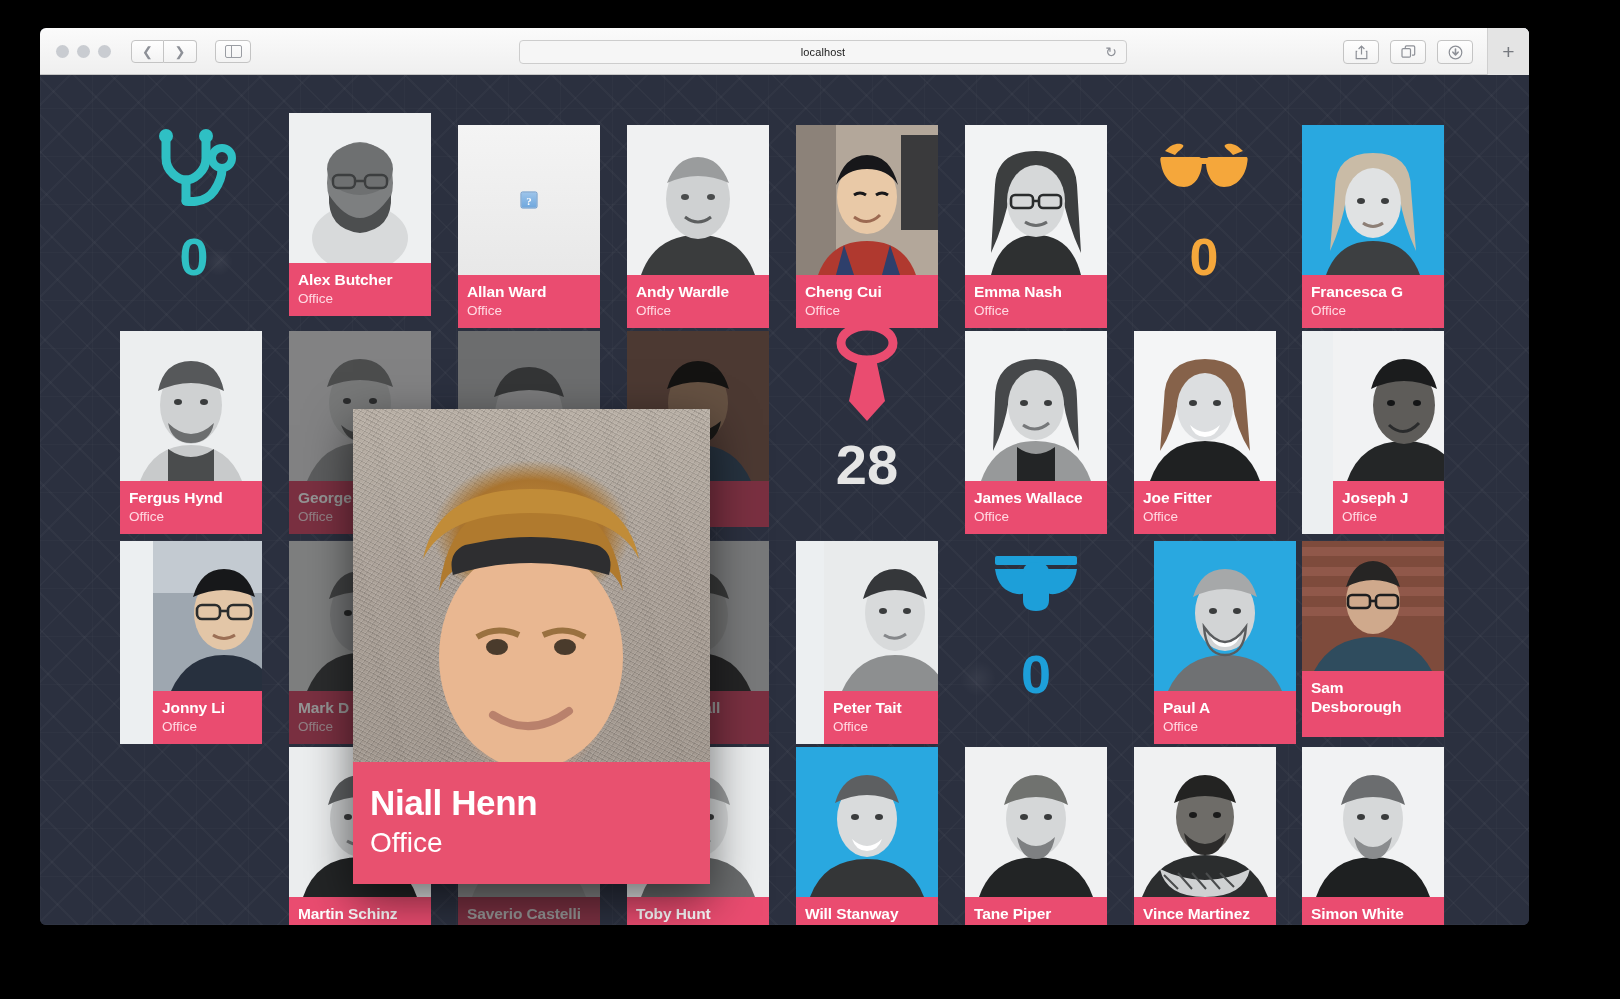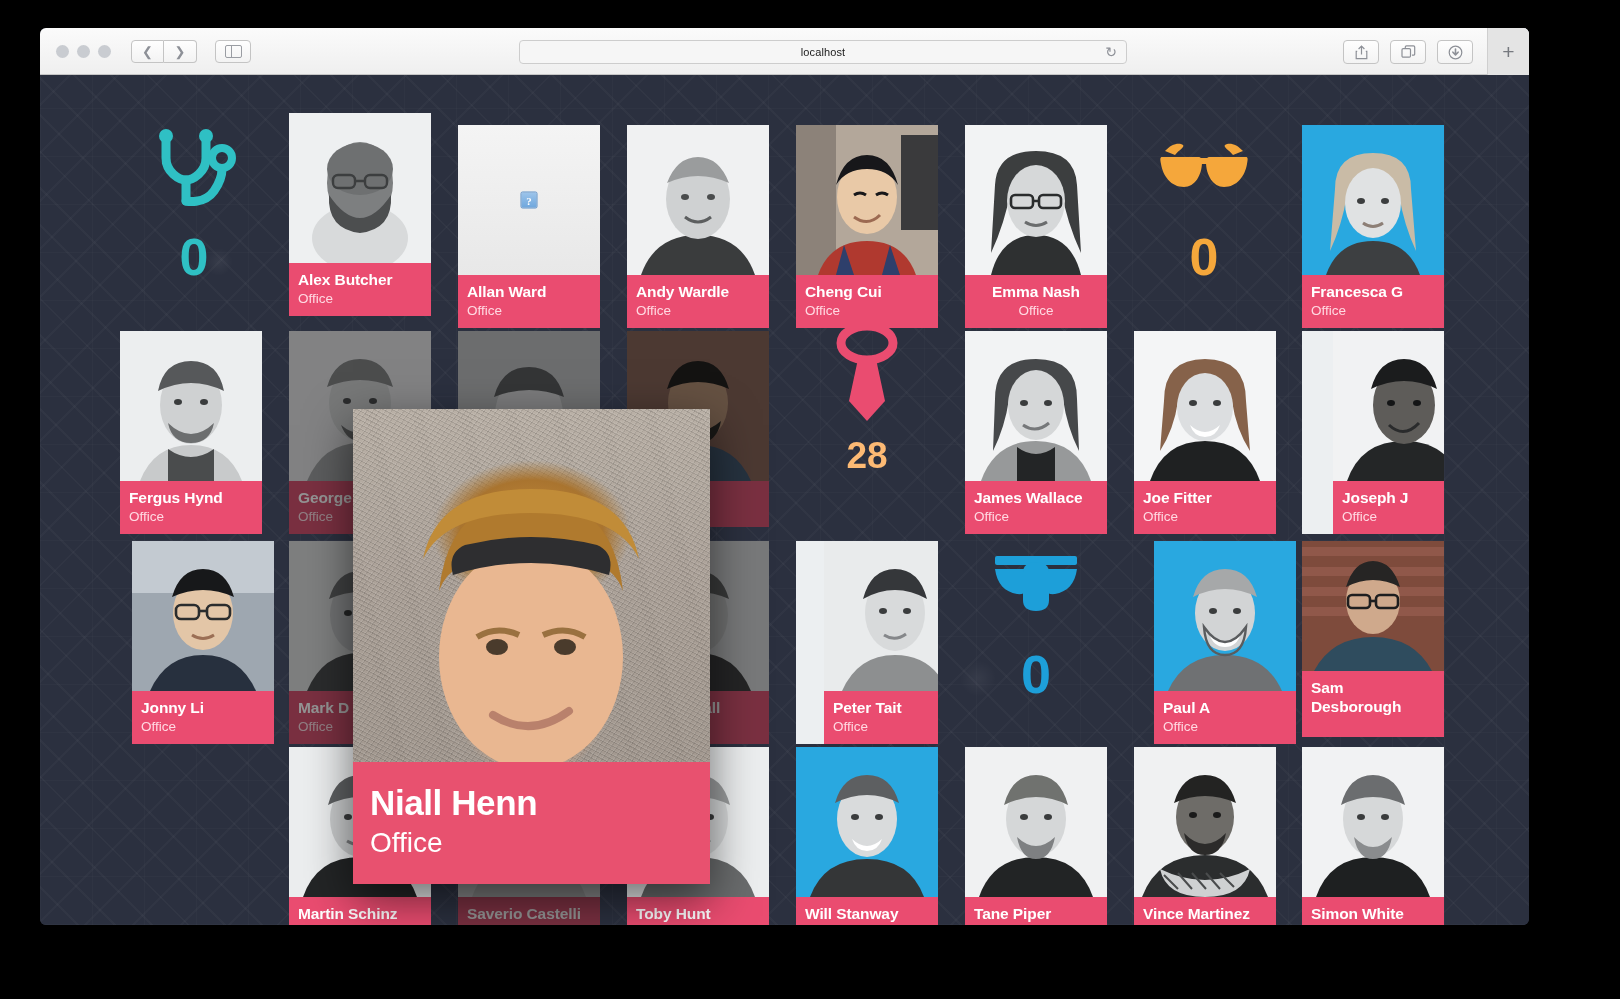--- a/index.html
+++ b/index.html
@@ -273,21 +273,21 @@
         <div class="count" style="color:#f5a73b;">0</div>
       </div>
 
       <div class="stat" style="left:756px; top:256px;">
         <div class="glyph">
           <svg width="76" height="112" viewBox="0 0 76 112" fill="#ea4c70">
             <ellipse cx="38" cy="22" rx="26" ry="17" fill="none" stroke="#ea4c70" stroke-width="9"></ellipse>
             <path d="M29 38 H47 L56 80 L38 100 L20 80 Z"></path>
           </svg>
         </div>
-        <div class="count" style="color:#fdba74; font-size:37px;">28</div>
+        <div class="count" style="color:#e5e5e5; font-size:56px;">28</div>
       </div>
 
       <div class="stat" style="left:925px; top:466px;">
         <div class="glyph">
           <svg width="90" height="74" viewBox="0 0 90 74" fill="#1d9fd9">
             <rect x="4" y="6" width="82" height="9" rx="2"></rect>
             <path d="M4 19 H86 C84 34 76 42 64 44 C56 45 50 40 45 31 C40 40 34 45 26 44 C14 42 6 34 4 19 Z"></path>
             <path d="M32 22 C32 16 37 12 45 12 C53 12 58 16 58 22 V50 C58 57 54 61 45 61 C36 61 32 57 32 50 Z"></path>
           </svg>
         </div>
@@ -356,21 +356,21 @@
             <path d="M80 70 q6 -4 12 0" stroke="#17171a" stroke-width="3" fill="none"></path>
             <path d="M58 92 q14 10 26 -2" fill="none" stroke="#9c6a52" stroke-width="3"></path>
           </svg>
         </div>
         <div class="label">
           <div class="nm">Cheng Cui</div>
           <div class="sub">Office</div>
         </div>
       </div>
 
-      <div class="card" style="left:925px; top:50px;text-align:center;">
+      <div class="card" style="left:925px; top:50px;">
         <div class="photo">
           <svg width="142" height="150" viewBox="0 0 142 150" style="display:block">
             <rect width="142" height="150" fill="#f2f3f4"></rect>
             <path d="M26 150 q10 -40 45 -40 q35 0 45 40Z" fill="#2e3031"></path>
             <path d="M30 60 q2 -34 41 -34 q39 0 41 34 l4 68 q-14 -30 -20 -64 q-25 14 -50 0 q-6 34 -20 64Z" fill="#3c3e3f"></path>
             <ellipse cx="71" cy="76" rx="29" ry="36" fill="#d6d8d9"></ellipse>
             <rect x="46" y="70" width="22" height="13" rx="4" fill="none" stroke="#2a2c2d" stroke-width="2.6"></rect>
             <rect x="74" y="70" width="22" height="13" rx="4" fill="none" stroke="#2a2c2d" stroke-width="2.6"></rect>
             <path d="M68 76 h6" stroke="#2a2c2d" stroke-width="2.6"></path>
             <path d="M60 97 q11 7 22 0" fill="none" stroke="#6a6c6d" stroke-width="3"></path>
@@ -517,21 +517,21 @@
             <ellipse cx="84" cy="72" rx="4" ry="3" fill="#141516"></ellipse>
             <path d="M56 94 q15 14 30 -2" fill="none" stroke="#2a2b2c" stroke-width="3"></path>
           </svg>
         </div>
         <div class="label">
           <div class="nm">Joseph J</div>
           <div class="sub">Office</div>
         </div>
       </div>
 
-      <div class="card" style="left:92px; top:466px;">
+      <div class="card" style="left:80px; top:466px;padding-left:33px;">
         <div class="photo">
           <svg width="142" height="150" viewBox="0 0 142 150" style="display:block">
             <rect width="142" height="150" fill="#9ea7b0"></rect>
             <rect y="0" width="142" height="52" fill="#c3cad1"></rect>
             <path d="M18 150 q16 -36 53 -36 q37 0 53 36Z" fill="#27303e"></path>
             <ellipse cx="71" cy="72" rx="30" ry="37" fill="#e3c6a7"></ellipse>
             <path d="M40 56 q8 -28 31 -28 q23 0 31 28 q-31 -14 -62 0Z" fill="#17181a"></path>
             <rect x="44" y="64" width="23" height="14" rx="5" fill="none" stroke="#2a2c2d" stroke-width="2.6"></rect>
             <rect x="75" y="64" width="23" height="14" rx="5" fill="none" stroke="#2a2c2d" stroke-width="2.6"></rect>
             <path d="M67 70 h8" stroke="#2a2c2d" stroke-width="2.6"></path>

